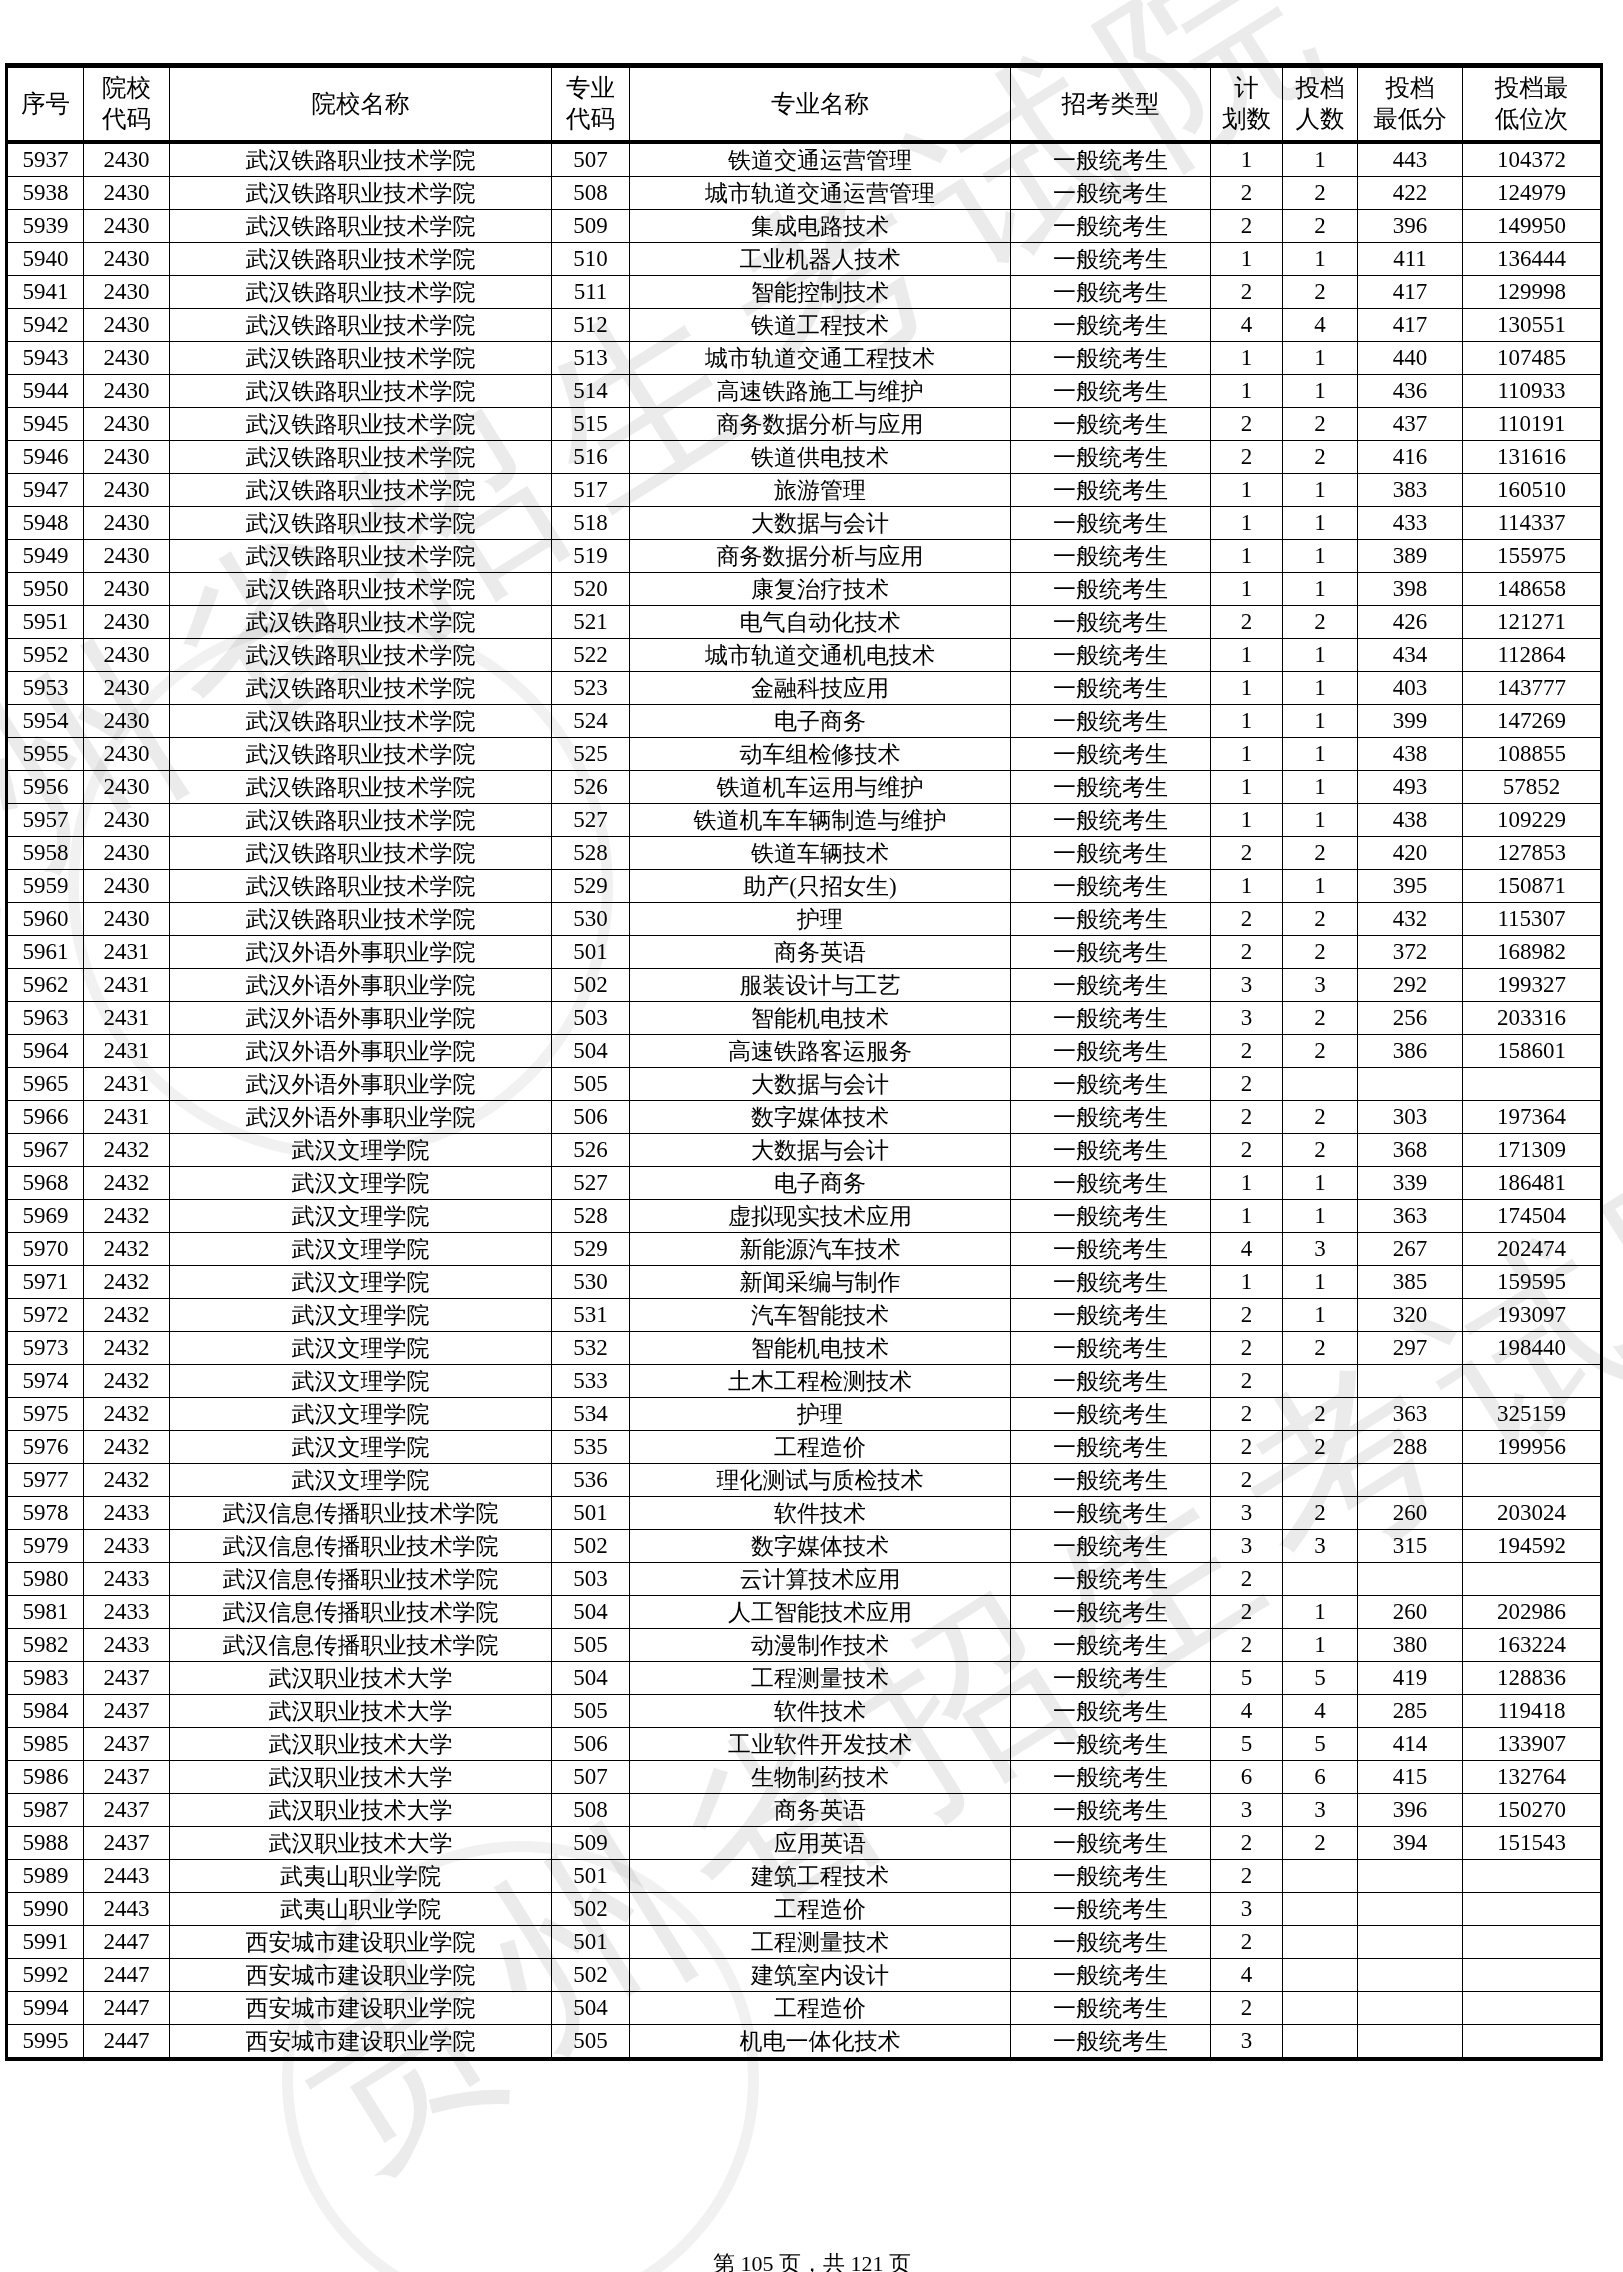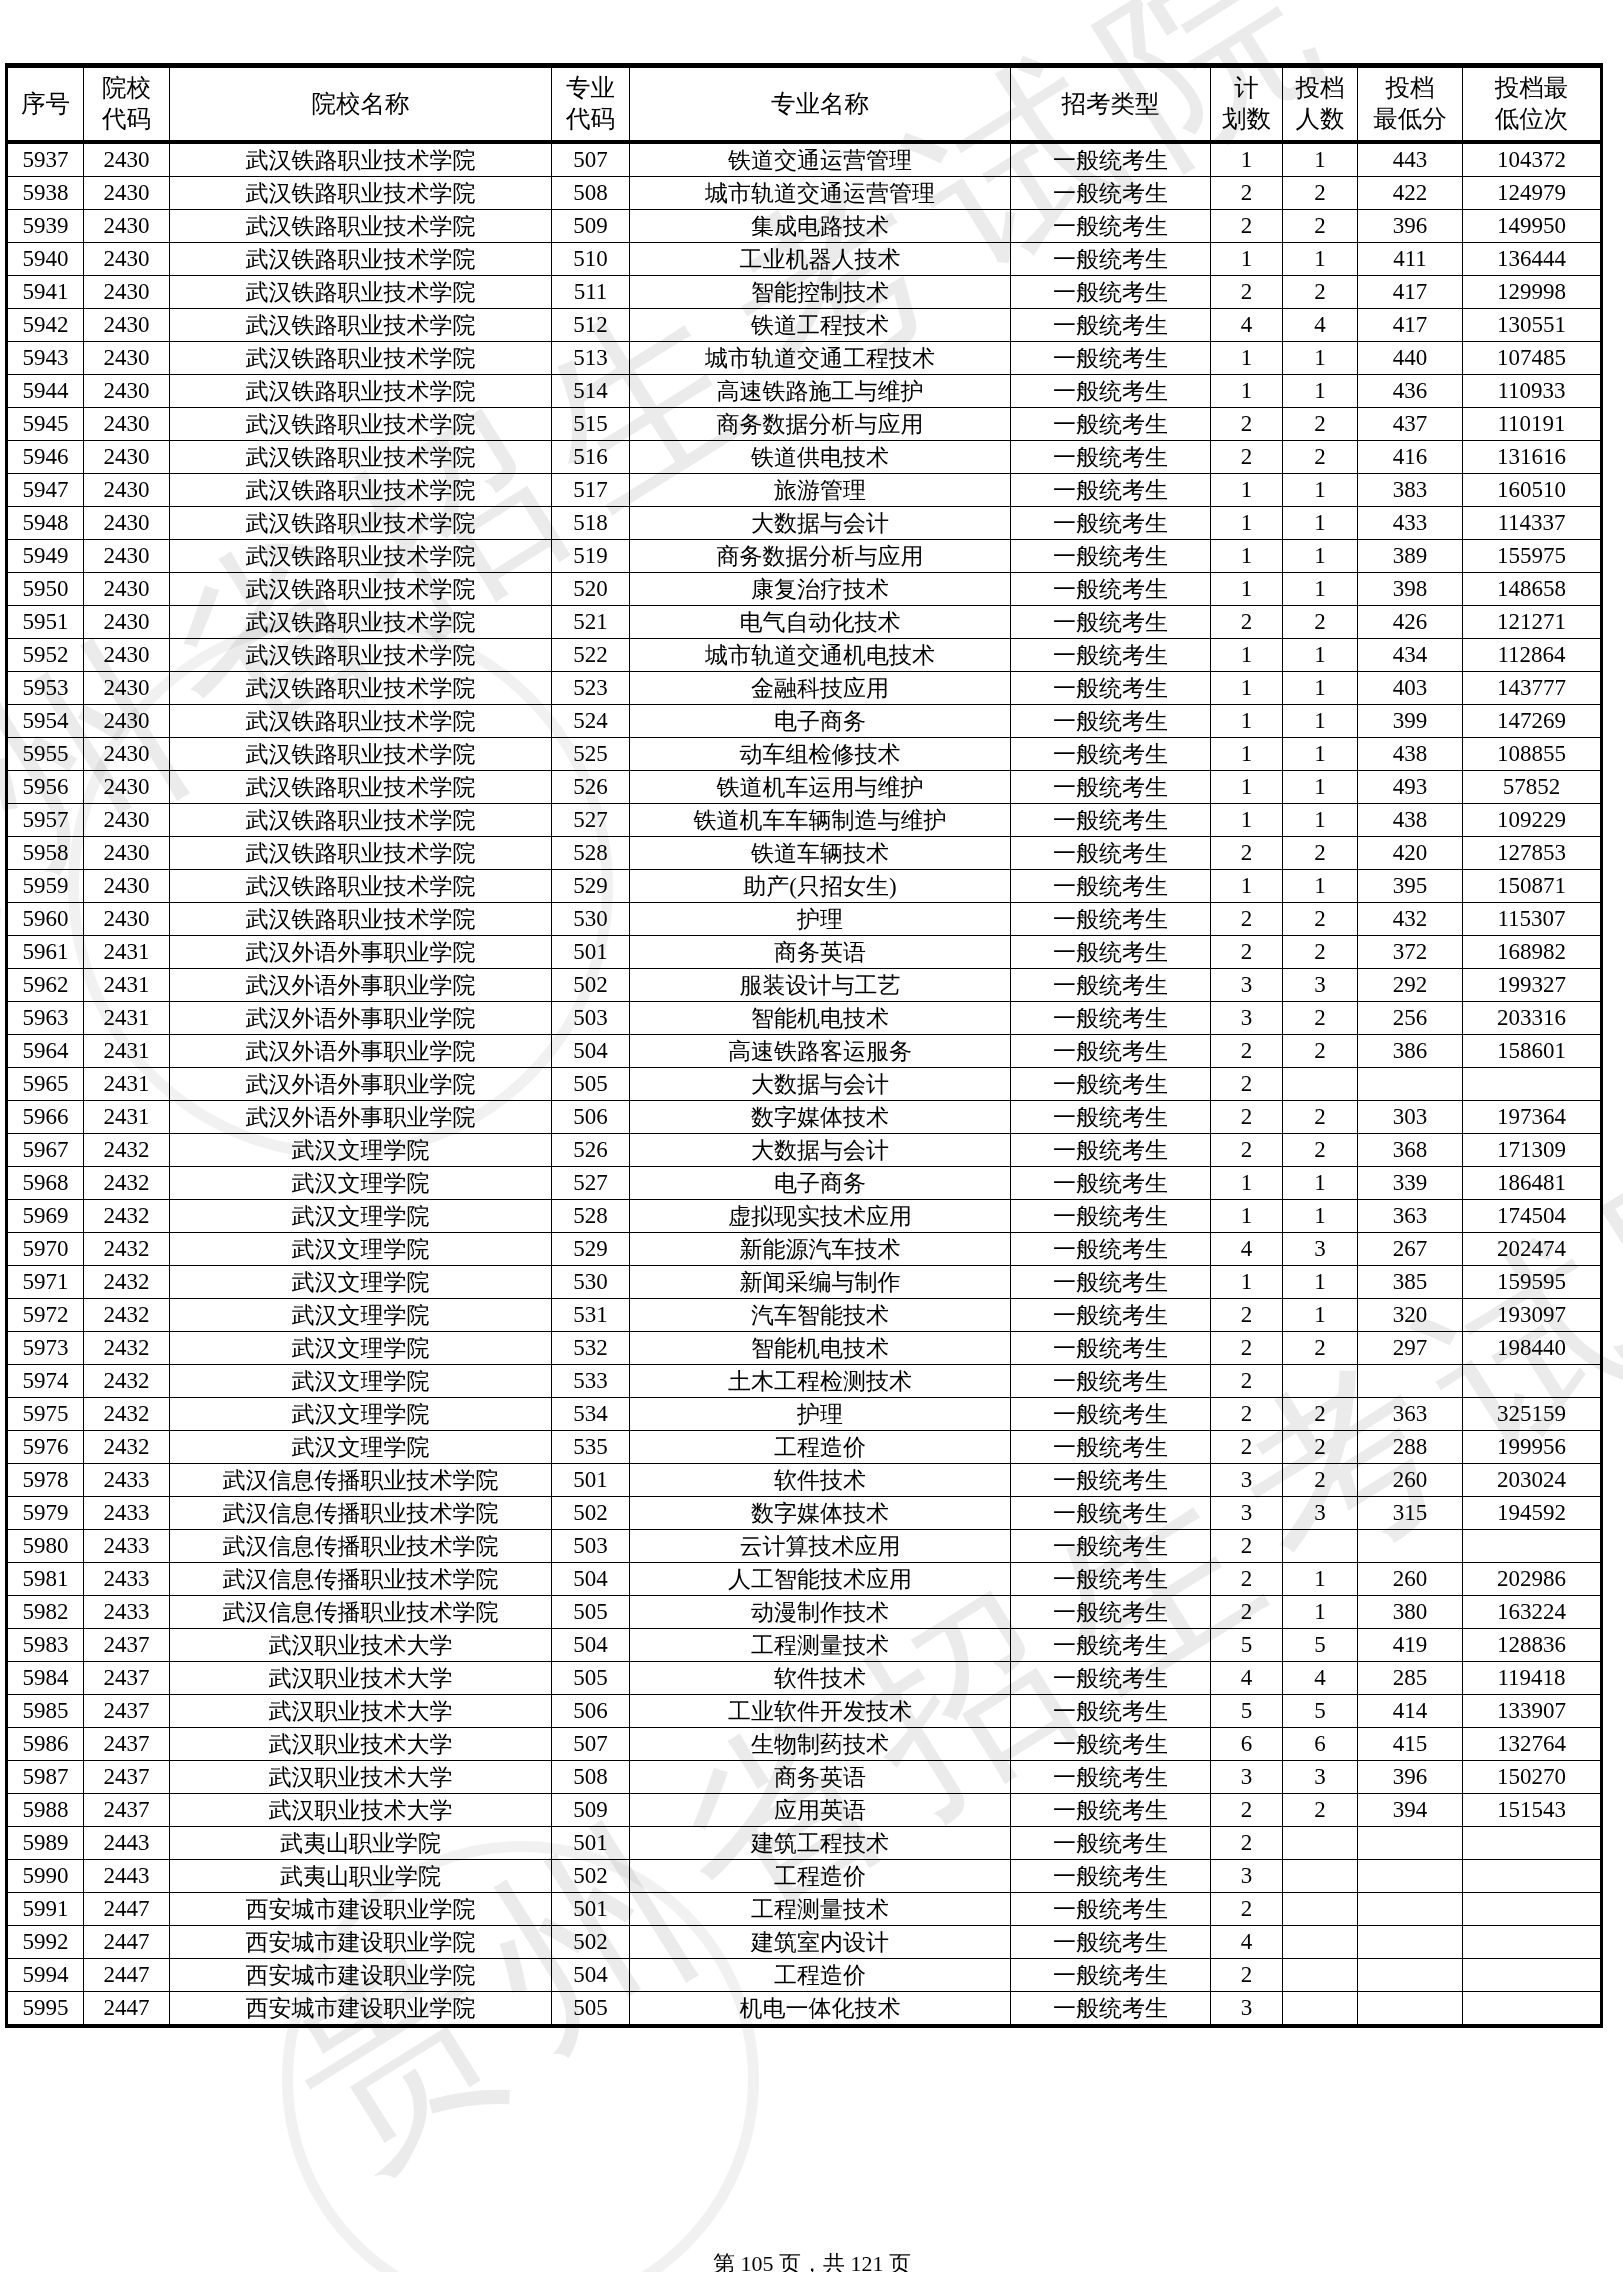--- a/index.html
+++ b/index.html
@@ -624,20 +624,32 @@
           <td>武汉文理学院</td>
           <td>535</td>
           <td>工程造价</td>
           <td>一般统考生</td>
           <td>2</td>
           <td>2</td>
           <td>288</td>
           <td>199956</td>
         </tr>
         <tr>
+          <td>5977</td>
+          <td>2432</td>
+          <td>武汉文理学院</td>
+          <td>536</td>
+          <td>理化测试与质检技术</td>
+          <td>一般统考生</td>
+          <td>2</td>
+          <td></td>
+          <td></td>
+          <td></td>
+        </tr>
+        <tr>
           <td>5978</td>
           <td>2433</td>
           <td>武汉信息传播职业技术学院</td>
           <td>501</td>
           <td>软件技术</td>
           <td>一般统考生</td>
           <td>3</td>
           <td>2</td>
           <td>260</td>
           <td>203024</td>

